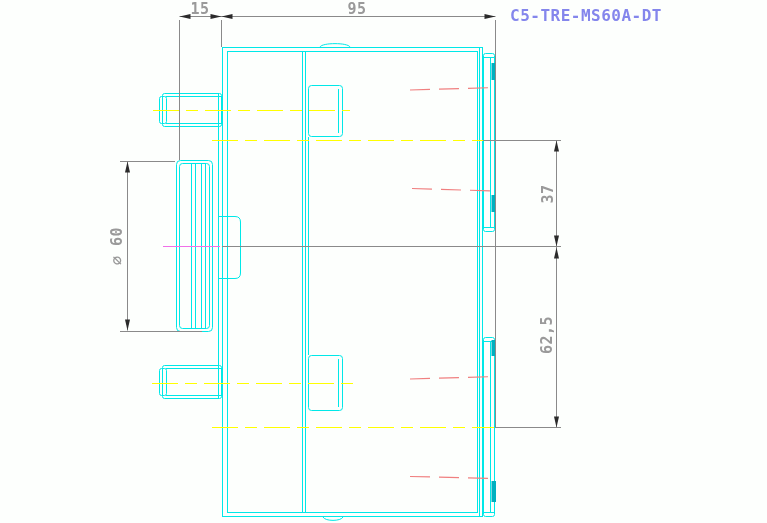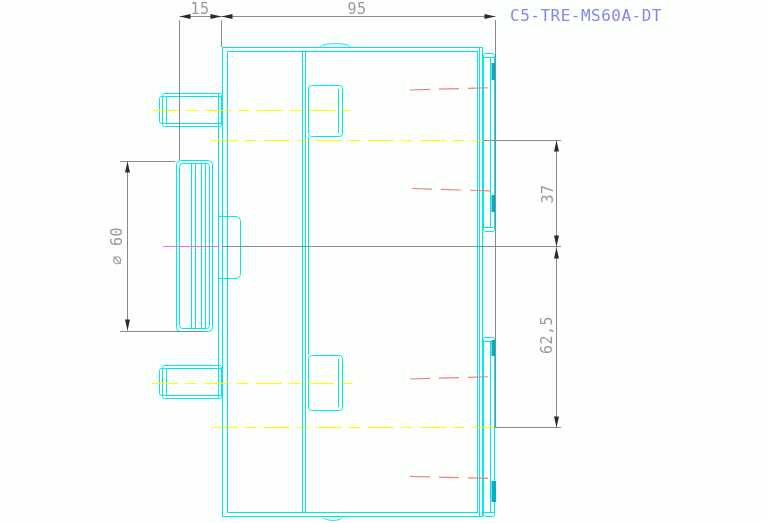--- a/index.html
+++ b/index.html
@@ -1,17 +1,17 @@
 <!DOCTYPE html>
 <html style="--outline: #00e8e8; --outline-dark: #00b0c0; --centerline: #ffff00; --center-magenta: #f070e8; --hidden: #f08080; --dimension: #8a8a8a; --arrow: #2b2b2b; --dimension-text: #9a9a9a; --title-text: #8486ec; --background: #fdfffd;"><head>
 <meta charset="utf-8">
 <style>
   html,body{margin:0;padding:0;}
   body{background:var(--background,#fdfffd);font-family:"DejaVu Sans Mono",monospace;}
-  .canvas{position:relative;width:709px;height:523px;background:var(--background,#fdfffd);overflow:hidden;}
+  .canvas{position:relative;width:709px;height:523px;background:var(--background,#fdfffd);overflow:hidden;font-weight:bold;}
   .canvas svg{position:absolute;left:0;top:0;}
 
   svg .cyan{stroke:var(--outline,#00e8e8);fill:none;stroke-width:1;}
   svg .cyan-fill{fill:var(--outline-dark,#00b0c0);stroke:none;}
   svg .yellow{stroke:var(--centerline,#ffff00);fill:none;stroke-width:1;stroke-dasharray:26 7 12 7;}
   svg .magenta{stroke:var(--center-magenta,#f070e8);fill:none;stroke-width:1.2;}
   svg .red{stroke:var(--hidden,#f08080);fill:none;stroke-width:1.2;stroke-dasharray:20 9;}
   svg .gray{stroke:var(--dimension,#8a8a8a);fill:none;stroke-width:1;}
   svg .arrow{fill:var(--arrow,#2b2b2b);stroke:none;}
   svg text.dim-text{fill:var(--dimension-text,#9a9a9a);font-family:"DejaVu Sans Mono",monospace;font-size:15px;letter-spacing:.5px;}

